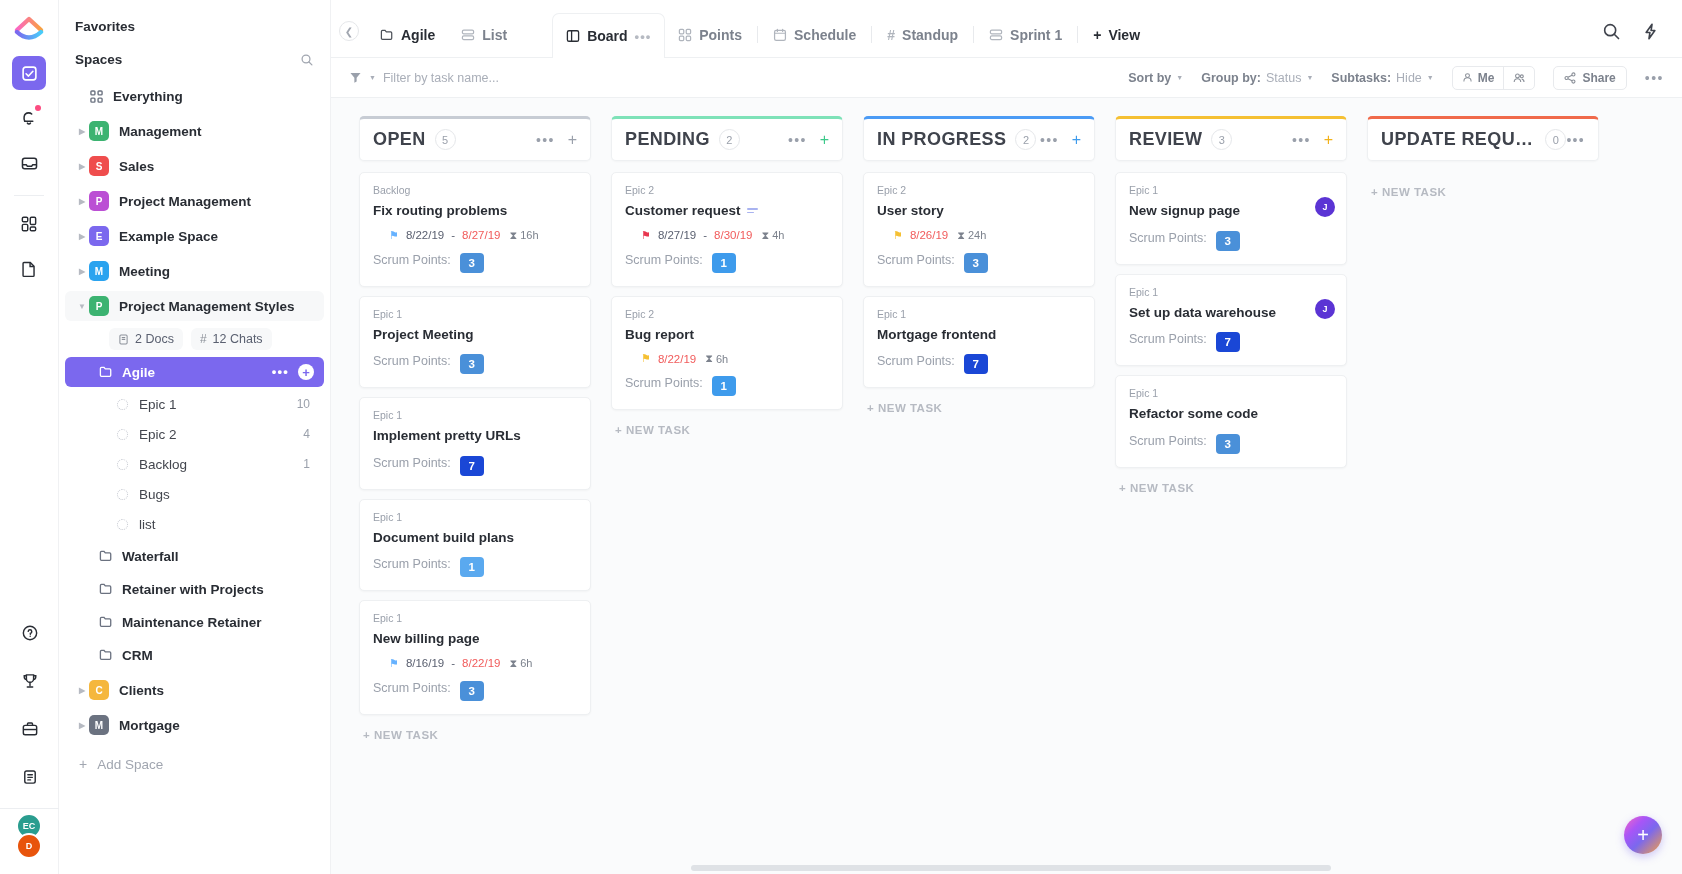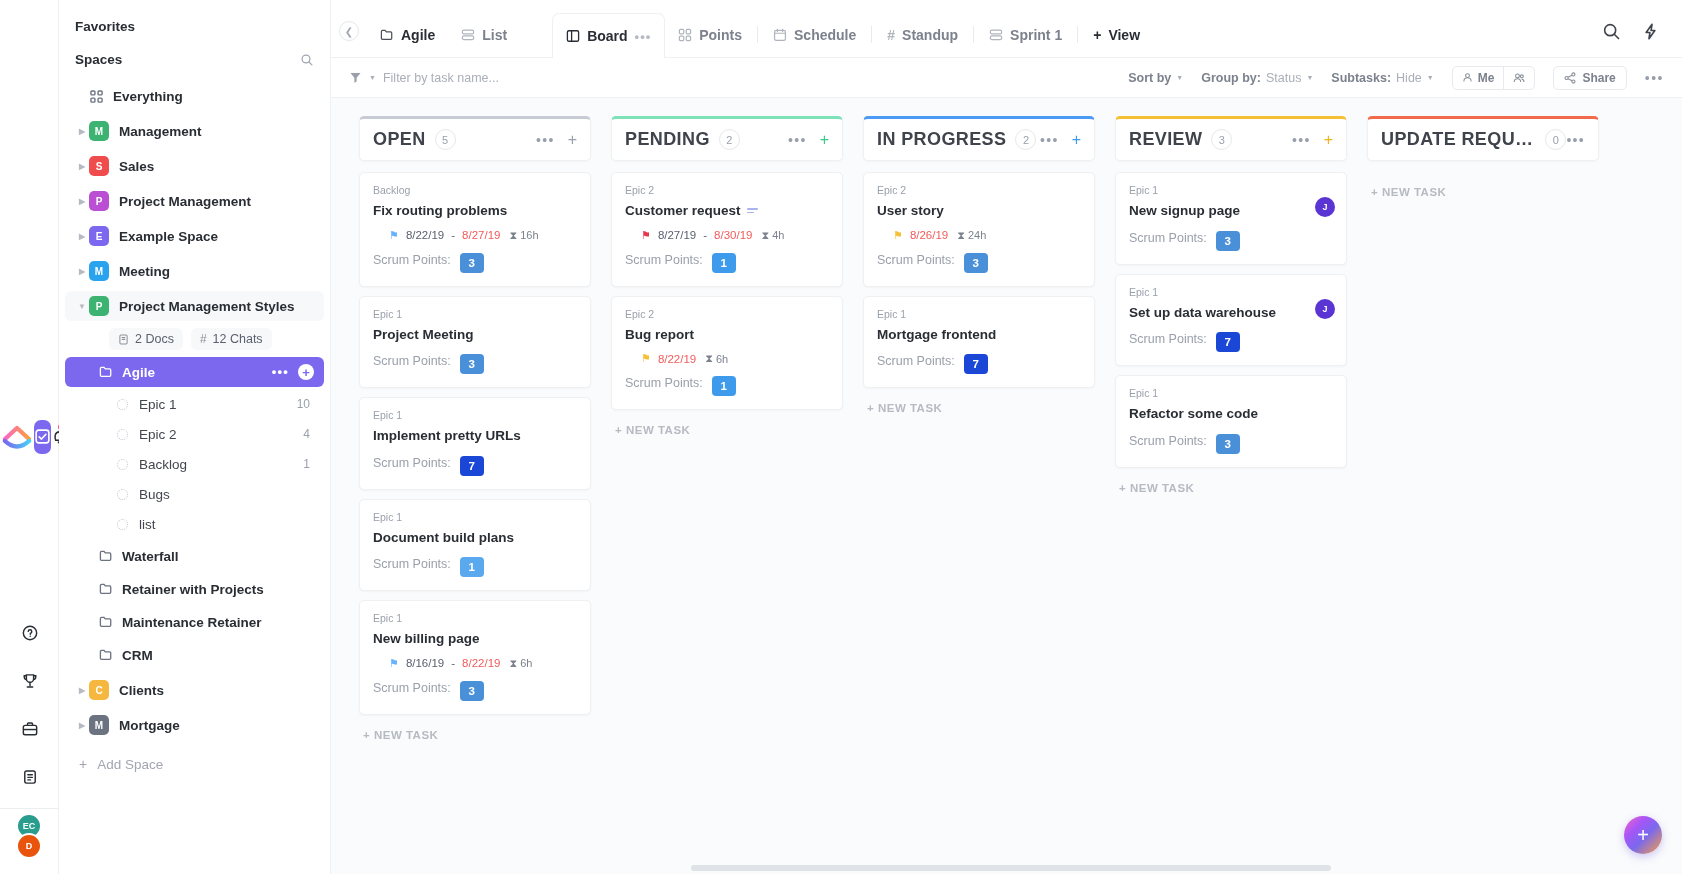--- a/index.html
+++ b/index.html
@@ -10,21 +10,21 @@
     overflow: hidden;
     color: #292d34;
   }
   #app { display: flex; width: 1682px; height: 874px; position: relative; }
 
   
   .rail {
     width: 59px; height: 874px;
     background: #ffffff;
     border-right: 1px solid #f0f1f3;
-    display: flex; flex-direction: row; align-items: center;
+    display: flex; flex-direction: column; align-items: center;
     padding-top: 10px;
     flex: 0 0 59px;
     position: relative;
   }
   .rail-logo { width: 34px; height: 34px; margin-bottom: 12px; position: relative; }
   .rail-btn {
     width: 34px; height: 34px; margin-bottom: 11px;
     display: flex; align-items: center; justify-content: center;
     border-radius: 7px; position: relative;
     color: #292d34;

